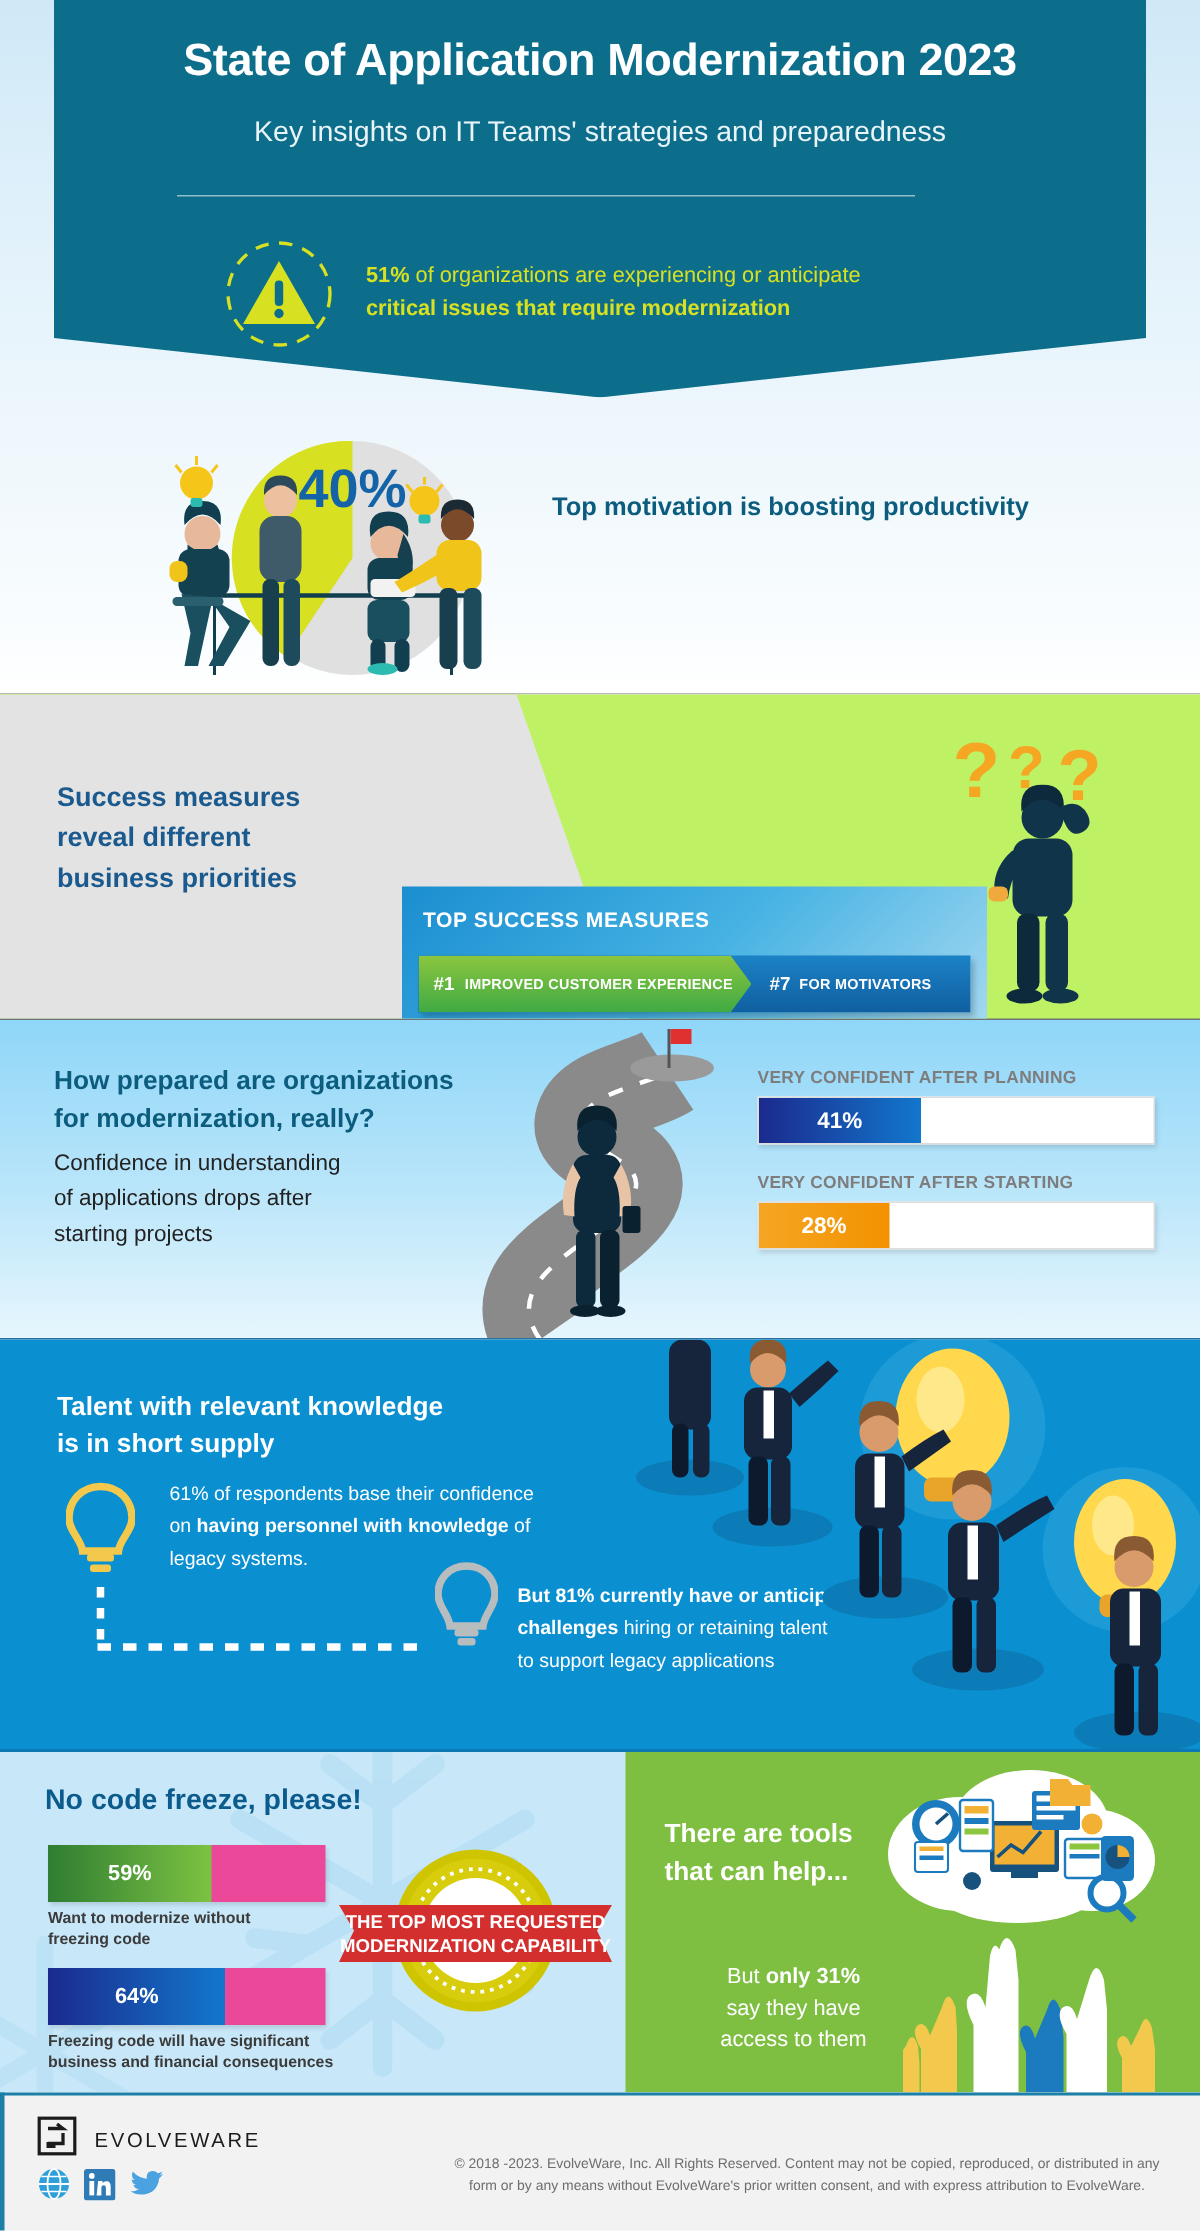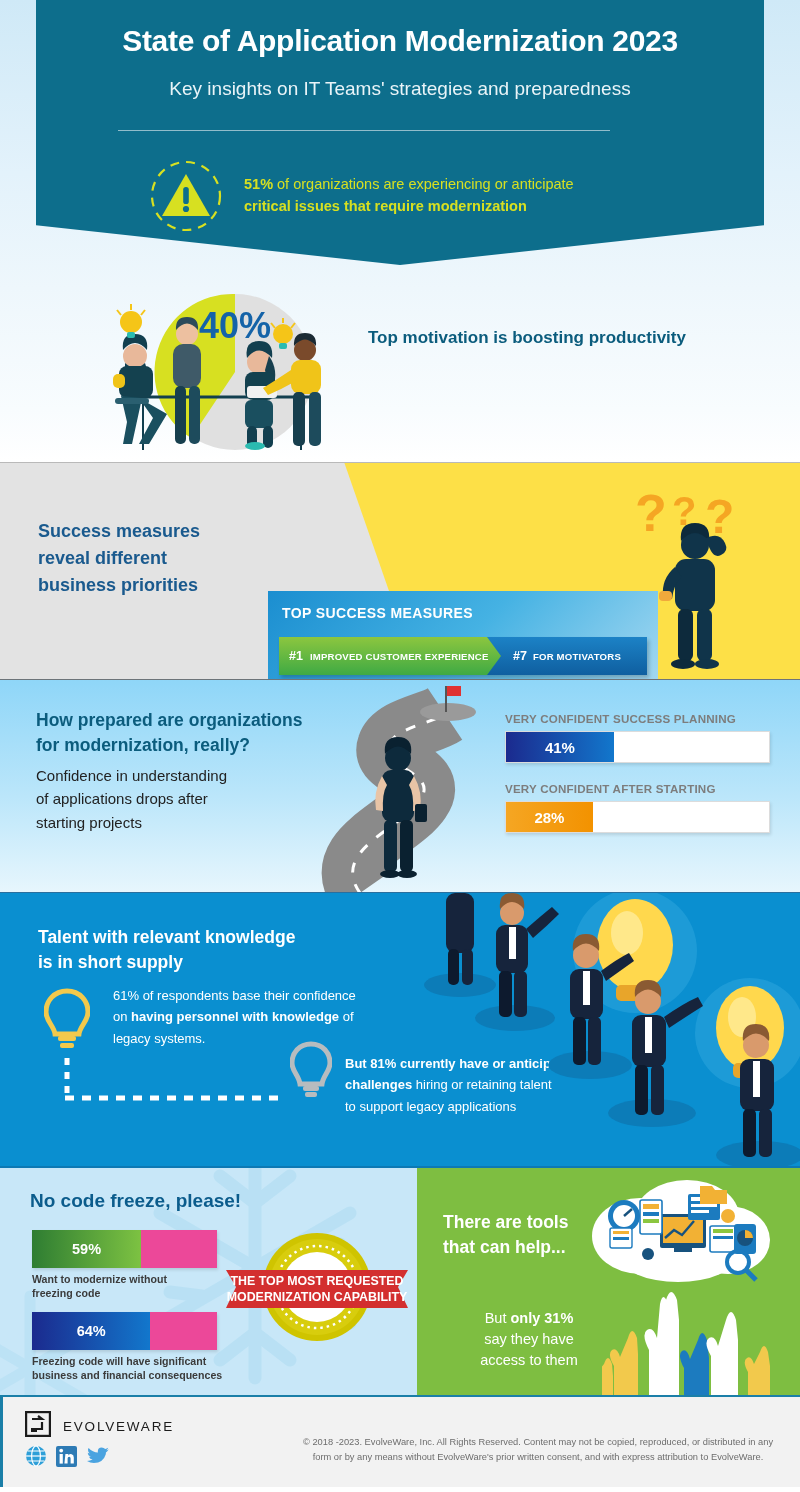--- a/index.html
+++ b/index.html
@@ -52,21 +52,21 @@
     border-bottom: 1px solid #b9b9b9;
   }
   .pie-art { position: absolute; left: 95px; top: 2px; width: 280px; height: 170px; }
   .motivation-copy { position: absolute; left: 368px; top: 40px; width: 420px; }
   .motivation-head { color: #0b5c7d; font-size: 17px; font-weight: bold; }
   .motivation-body { color: #2b2b2b; font-size: 15.5px; line-height: 1.62; margin-top: 13px; }
 
   
   .success {
     position: relative; width: 800px; height: 217px;
-    background: #fde047; overflow: hidden;
+    background: #bef264; overflow: hidden;
     border-bottom: 1px solid #6d7479;
   }
   .success-wedge {
     position: absolute; left: 0; top: 0; width: 420px; height: 217px;
     background: #e3e3e3;
     -webkit-clip-path: polygon(0 0, 82% 0, 100% 100%, 0 100%);
     clip-path: polygon(0 0, 82% 0, 100% 100%, 0 100%);
   }
   .success-head {
     position: absolute; left: 38px; top: 55px; width: 240px;
@@ -385,21 +385,21 @@
           <rect x="145" y="124" width="12" height="18" rx="2" fill="#0a2130"></rect>
           <rect x="114" y="140" width="13" height="52" rx="5" fill="#0d2a3c"></rect>
           <rect x="130" y="140" width="13" height="52" rx="5" fill="#0a2130"></rect>
           <ellipse cx="120" cy="194" rx="10" ry="4" fill="#0a2130"></ellipse>
           <ellipse cx="137" cy="194" rx="10" ry="4" fill="#0a2130"></ellipse>
         </g>
       </svg>
     </div>
 
     <div class="conf-block b1">
-      <div class="conf-label">VERY CONFIDENT SUCCESS PLANNING</div>
+      <div class="conf-label">VERY CONFIDENT AFTER PLANNING</div>
       <div class="conf-bar">
         <div class="conf-fill blue" style="width:41%">
           <span class="conf-val">41%</span>
         </div>
       </div>
     </div>
 
     <div class="conf-block b2">
       <div class="conf-label">VERY CONFIDENT AFTER STARTING</div>
       <div class="conf-bar">

